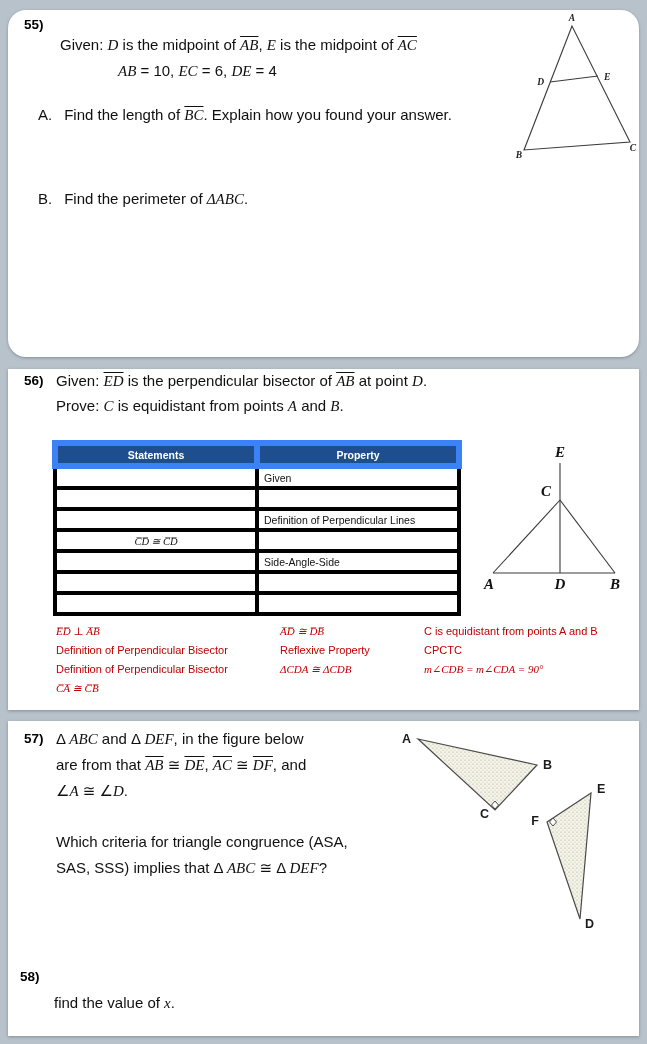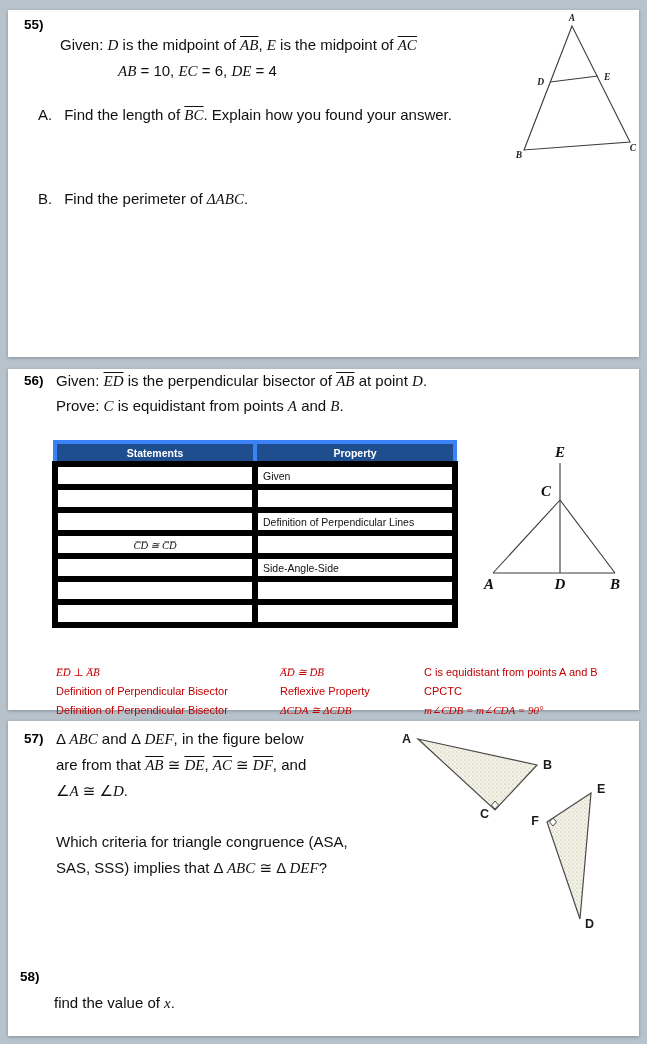--- a/index.html
+++ b/index.html
@@ -9,45 +9,45 @@
     -webkit-font-smoothing:antialiased;
   }
   .page {
     position:relative; width:647px; height:1044px;
     background:var(--page-bg,#b7c2cb); overflow:hidden;
   }
   .panel {
     position:absolute; left:8px; width:631px; background:#ffffff;
     box-shadow:0 1px 3px rgba(70,80,90,0.45);
   }
-  .p1 { top:10px;  height:347px; }
+  .p1 { top:10px;  height:347px;border-radius:18px; }
   .p2 { top:369px; height:341px; }
   .p3 { top:721px; height:315px; }
 
   .qnum { position:absolute; font-size:13.5px; font-weight:700; color:#000; }
   .txt  { position:absolute; font-size:15px; color:#101010; white-space:nowrap; }
 
   .m { font-family:"Liberation Serif","DejaVu Serif",serif; font-style:italic; }
   .o { text-decoration:overline; }
   .part-label { display:inline-block; margin-right:12px; }
 
   .proof-table { position:absolute; border-collapse:collapse; table-layout:fixed; }
   .proof-table th {
     background:var(--table-header-bg,#1f4e8f); color:#fff;
     font-size:10.5px; font-weight:700; text-align:center;
-    border:4px solid #3b82f6; width:196px; height:17px; padding:0;
+    border:6px solid #3b82f6; width:196px; height:17px; padding:0;
   }
   .proof-table td {
-    border:6px solid #000000; height:17px; font-size:10.5px; color:#111;
+    border:4px solid #000000; height:17px; font-size:10.5px; color:#111;
     padding:0 5px; vertical-align:middle;
   }
   td.stmt { text-align:center; font-family:"Liberation Serif","DejaVu Serif",serif; font-style:italic; }
   td.reason { text-align:left; }
 
-  .bank-col { position:absolute;margin-top:41px; }
+  .bank-col { position:absolute; }
   .bank-item {
     font-size:11px; color:var(--answer-red,#c00000);
     line-height:13px; margin-bottom:6px; white-space:nowrap;
   }
   .bank-item.bm { font-family:"Liberation Serif","DejaVu Serif",serif; font-style:italic; }
 
   .fig { position:absolute; }
   .figlabel-sm { font:italic 700 9.5px "Liberation Serif","DejaVu Serif",serif; fill:#222; }
   .figlabel-lg { font:italic 700 15px  "Liberation Serif","DejaVu Serif",serif; fill:#111; }
   .figlabel-md { font:600 12.5px "Liberation Sans","DejaVu Sans",sans-serif; fill:#1b1b1b; }

